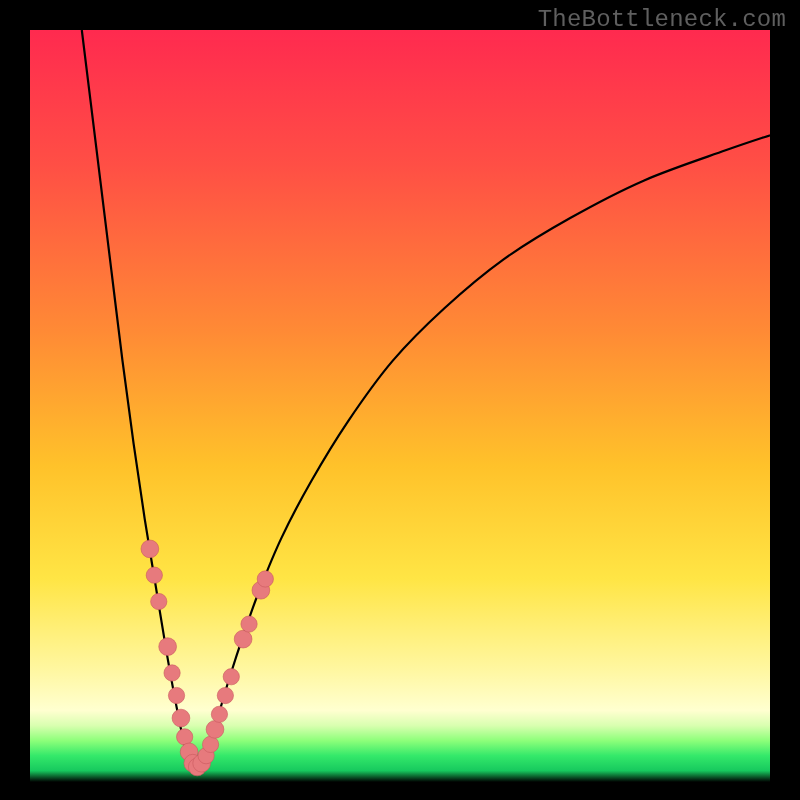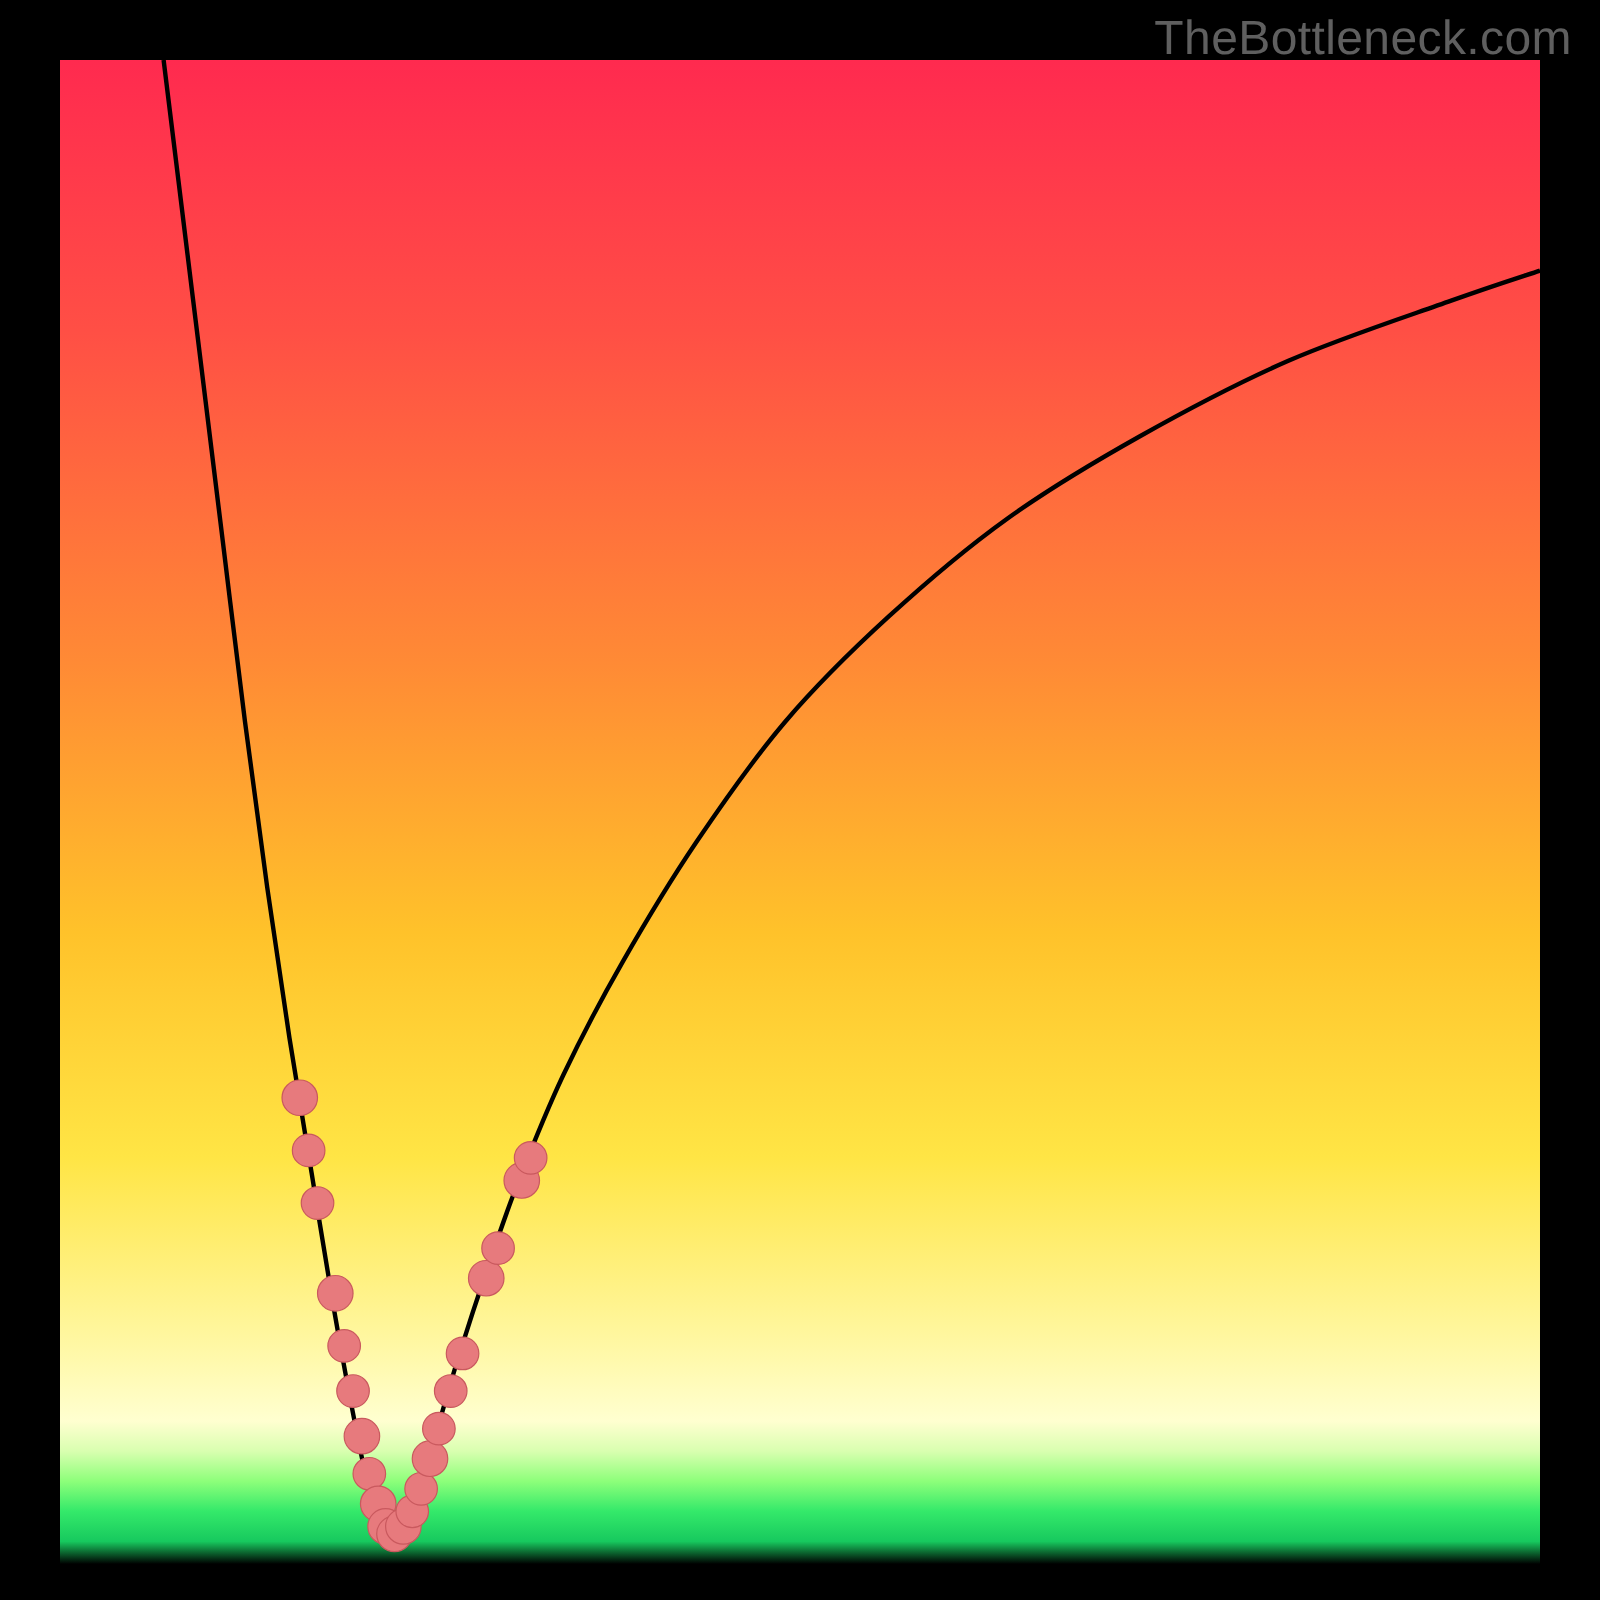--- a/index.html
+++ b/index.html
@@ -20,20 +20,21 @@
   .watermark {
     position: absolute;
     top: 6px;
     right: 14px;
     color: #5f5f5f;
     font-size: 24px;
     font-weight: 500;
     letter-spacing: 0.2px;
     z-index: 10;
     user-select: none;
+    font-family: Liberation Mono, monospace;
   }
   svg {
     display: block;
   }
 </style>
 </head>
 <body>
 
 <div class="stage">
   <div class="watermark">TheBottleneck.com</div>

